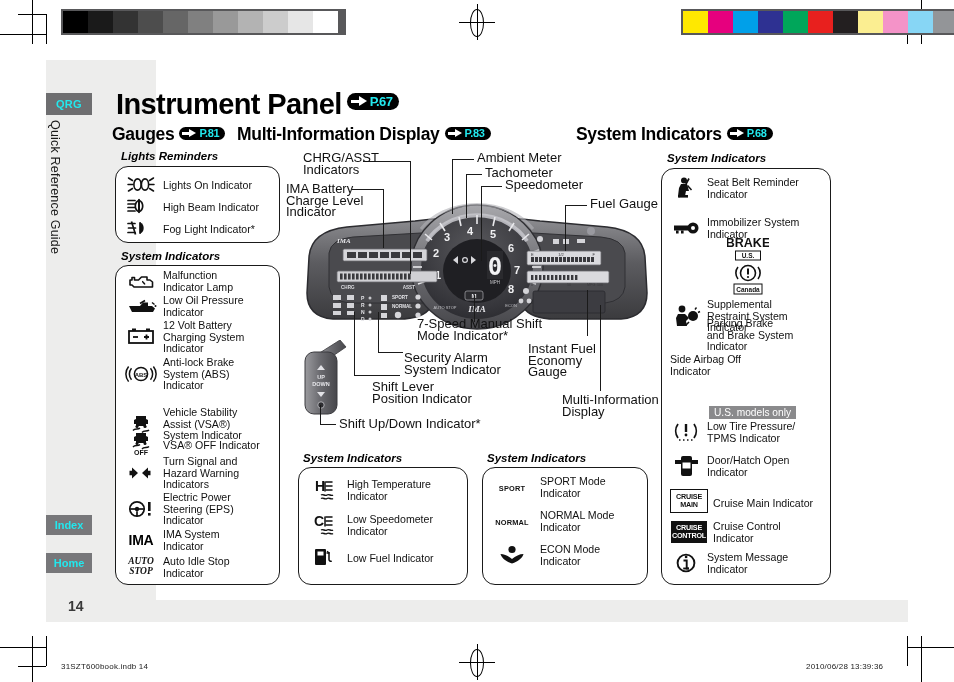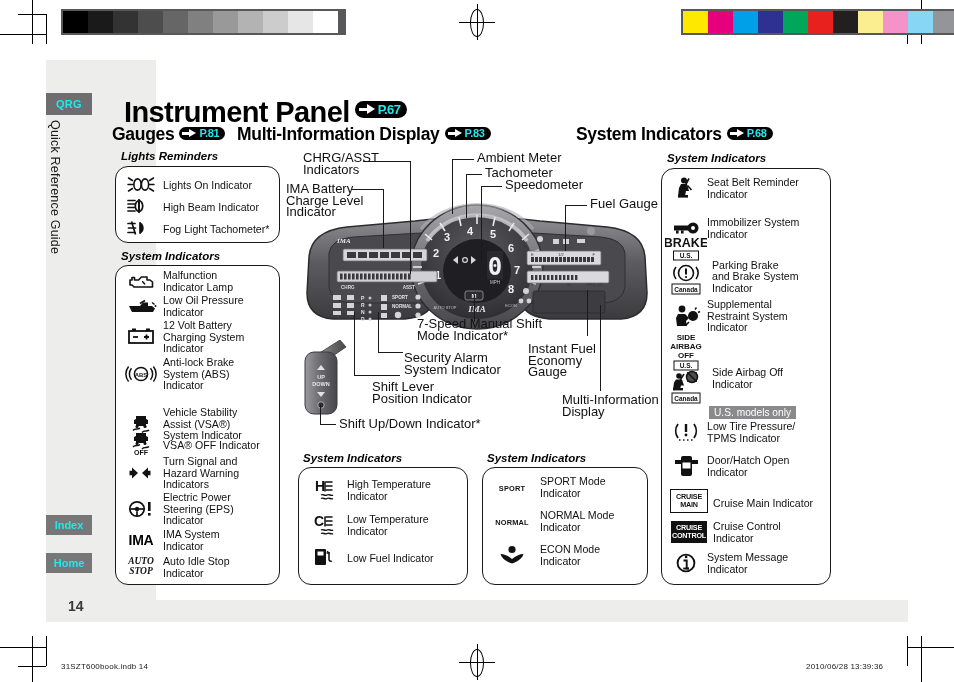--- a/index.html
+++ b/index.html
@@ -29,21 +29,21 @@
   .side-vert{position:absolute;left:62px;top:120px;width:170px;height:16px;
              transform:rotate(90deg);transform-origin:left top;
              font-size:12.5px;color:#1a1a1a;letter-spacing:.2px;white-space:nowrap;}
   .side-btn{position:absolute;left:46px;width:46px;height:20px;background:#77777a;color:#22e8ee;
             font-size:11px;font-weight:bold;display:flex;align-items:center;justify-content:center;}
   #btn-index{top:515px;}
   #btn-home{top:553px;justify-content:center;}
   .pagenum{position:absolute;left:68px;top:598px;font-size:14px;font-weight:bold;color:#3a3a3a;}
 
   
-  h1.title{position:absolute;left:112px;top:84px;margin:12px;font-size:29px;font-weight:bold;letter-spacing:-.6px;}
+  h1.title{position:absolute;left:112px;top:84px;margin:4px;font-size:29px;font-weight:bold;letter-spacing:-.6px;}
   .sec-h{position:absolute;margin:0;font-size:17.5px;font-weight:bold;letter-spacing:-.3px;white-space:nowrap;}
   #h-gauges{left:112px;top:124px;}
   #h-mid{left:237px;top:124px;}
   #h-sys{left:576px;top:124px;}
 
   .pref{display:inline-flex;align-items:center;background:#000;border-radius:9px;
         padding:1px 6px 1px 3px;vertical-align:middle;margin-left:5px;position:relative;top:-2px;}
   .pref .arrow{width:15px;height:9px;margin-right:2px;position:relative;flex:0 0 auto;}
   .pref .arrow:before{content:"";position:absolute;left:0;top:3px;width:8px;height:3px;background:#fff;}
   .pref .arrow:after{content:"";position:absolute;left:7px;top:0;width:0;height:0;
@@ -232,21 +232,21 @@
       <g stroke="#111" stroke-width="1.7" stroke-linecap="round">
         <path d="M2 3.5h7"></path>
           <path d="M2.5 8h7"></path>
           <path d="M2 12.5h7"></path>
       </g>
       <path d="M5.5 1.5L9.5 14.5" stroke="#111" stroke-width="1.7"></path>
       <path d="M14 2.2a6.4 6.4 0 0 1 0 11.6z" fill="#111"></path>
       <path d="M14 2.2v11.6" stroke="#111" stroke-width="1.7"></path>
     </svg>
   </span>
-  <span class="tx" style="margin-left:7px;margin-top:2px;">Fog Light Tachometer*</span>
+  <span class="tx" style="margin-left:7px;margin-top:2px;">Fog Light Indicator*</span>
 </div>
 
 <div class="grp-label" style="left:121px;top:250px;">System Indicators</div>
 <div class="rbox" style="left:115px;top:265px;width:165px;height:320px;"></div>
 
 <div class="ind" style="left:124px;top:270px;width:155px;">
   <span class="ic" style="width:34px;height:22px;">
     <svg width="34" height="22" viewBox="0 0 34 22">
       <path d="M6 9h2V6.5h2.5V9h4l3-3h5.5v3H26l2.5 2v5H10l-2-2H6z" fill="none" stroke="#111" stroke-width="1.6" stroke-linejoin="round"></path>
       <path d="M18 10.5c1.6 0 1.6 2.5 3.2 2.5" fill="none" stroke="#111" stroke-width="1.4"></path>
@@ -404,21 +404,21 @@
       <g stroke="#111" stroke-width="1.5" stroke-linecap="round">
         <path d="M18 5h6"></path>
           <path d="M18 9h6"></path>
           <path d="M18 13h6"></path>
         <path d="M17 5v9"></path>
       </g>
       <path d="M13 18c2-1.5 4 1.5 6 0s4 1.5 6 0" fill="none" stroke="#111" stroke-width="1.4"></path>
       <path d="M13 21.5c2-1.5 4 1.5 6 0s4 1.5 6 0" fill="none" stroke="#111" stroke-width="1.4"></path>
     </svg>
   </span>
-  <span class="tx" style="margin-left:7px;margin-top:2px;">Low Temperature
+  <span class="tx" style="margin-left:7px;margin-top:2px;">Low Speedometer
 Indicator</span>
 </div>
 
 <div class="ind" style="left:308px;top:546px;width:160px;">
   <span class="ic" style="width:32px;height:22px;">
     <svg width="32" height="22" viewBox="0 0 32 22">
       <rect x="7" y="3" width="11" height="16" rx="1" fill="#111"></rect>
       <rect x="9.5" y="5.5" width="6" height="4" fill="#fff"></rect>
       <path d="M18.5 7h2.5v6.5a1.6 1.6 0 0 0 2.6 1.3" fill="none" stroke="#111" stroke-width="1.5"></path>
       <path d="M19 5.2l2.6 2" stroke="#111" stroke-width="1.3"></path>
@@ -482,21 +482,21 @@
       <rect x="6" y="12.5" width="2.6" height="3" fill="#111"></rect>
       <rect x="11" y="12.5" width="2.6" height="3" fill="#111"></rect>
       <circle cx="23" cy="10" r="5.5" fill="#111"></circle>
       <circle cx="23" cy="10" r="2" fill="#fff"></circle>
     </svg>
   </span>
   <span class="tx" style="margin-left:5px;margin-top:1px;">Immobilizer System
 Indicator</span>
 </div>
 
-<div class="ind" style="left:665px;top:236px;width:165px;">
+<div class="ind" style="left:665px;top:236px;width:165px;flex-direction:column;">
   <span class="ic" style="width:42px;height:62px;flex-direction:column;justify-content:flex-start;">
     <svg width="42" height="62" viewBox="0 0 42 62">
       <text x="21" y="11" font-family="Liberation Sans, sans-serif" font-size="12.5" font-weight="bold" text-anchor="middle" fill="#111">BRAKE</text>
       <rect x="8.5" y="15" width="25" height="9" fill="none" stroke="#111" stroke-width="1"></rect>
       <text x="21" y="22" font-family="Liberation Sans, sans-serif" font-size="6.5" font-weight="bold" text-anchor="middle" fill="#111">U.S.</text>
       <circle cx="21" cy="37" r="7.5" fill="none" stroke="#111" stroke-width="1.6"></circle>
       <path d="M21 32.5v6" stroke="#111" stroke-width="2"></path>
         <circle cx="21" cy="41" r="1.1" fill="#111"></circle>
       <path d="M11 31a9.5 9.5 0 0 0 0 12" fill="none" stroke="#111" stroke-width="1.6"></path>
       <path d="M31 31a9.5 9.5 0 0 1 0 12" fill="none" stroke="#111" stroke-width="1.6"></path>
@@ -518,38 +518,20 @@
       <path d="M19 19l-3 3" stroke="#111" stroke-width="1.6"></path>
       <path d="M25 6.5l1.5-2M28 9.5l2-1" stroke="#111" stroke-width="1.4"></path>
     </svg>
   </span>
   <span class="tx" style="margin-left:5px;margin-top:1px;">Supplemental
 Restraint System
 Indicator</span>
 </div>
 
 <div class="ind" style="left:665px;top:332px;width:165px;">
-  <span class="ic" style="width:42px;height:72px;flex-direction:column;justify-content:flex-start;">
-    <svg width="42" height="72" viewBox="0 0 42 72">
-      <text x="21" y="8" font-family="Liberation Sans, sans-serif" font-size="8" font-weight="bold" text-anchor="middle" fill="#111">SIDE</text>
-      <text x="21" y="17" font-family="Liberation Sans, sans-serif" font-size="8" font-weight="bold" text-anchor="middle" fill="#111">AIRBAG</text>
-      <text x="21" y="26" font-family="Liberation Sans, sans-serif" font-size="8" font-weight="bold" text-anchor="middle" fill="#111">OFF</text>
-      <rect x="9" y="29" width="24" height="9" fill="none" stroke="#111" stroke-width="1"></rect>
-      <text x="21" y="36" font-family="Liberation Sans, sans-serif" font-size="6.5" font-weight="bold" text-anchor="middle" fill="#111">U.S.</text>
-      <circle cx="14" cy="44" r="2.8" fill="#111"></circle>
-      <path d="M11 47.5h6l2 6h-3l-1 4h-7l1-7z" fill="#111"></path>
-      <rect x="8" y="56" width="10" height="2.4" fill="#111"></rect>
-      <path d="M19 42L9 58" stroke="#111" stroke-width="1.5"></path>
-      <circle cx="27" cy="45" r="5.5" fill="none" stroke="#111" stroke-width="1.5"></circle>
-      <path d="M22.5 40.5l9 9" stroke="#111" stroke-width="1.5"></path>
-      <rect x="22" y="40" width="10" height="10" fill="#111" opacity="0.75"></rect>
-      <rect x="7" y="61" width="28" height="10" fill="none" stroke="#111" stroke-width="1"></rect>
-      <text x="21" y="68.5" font-family="Liberation Sans, sans-serif" font-size="6.5" font-weight="bold" text-anchor="middle" fill="#111">Canada</text>
-    </svg>
-  </span>
   <span class="tx" style="margin-left:5px;margin-top:22px;">Side Airbag Off
 Indicator</span>
 </div>
 
 <div class="usbadge" style="left:709px;top:406px;">U.S. models only</div>
 
 <div class="ind" style="left:670px;top:419px;width:160px;">
   <span class="ic" style="width:32px;height:26px;">
     <svg width="32" height="26" viewBox="0 0 32 26">
       <path d="M8 5a12 12 0 0 0 0 14" fill="none" stroke="#111" stroke-width="1.8"></path>

